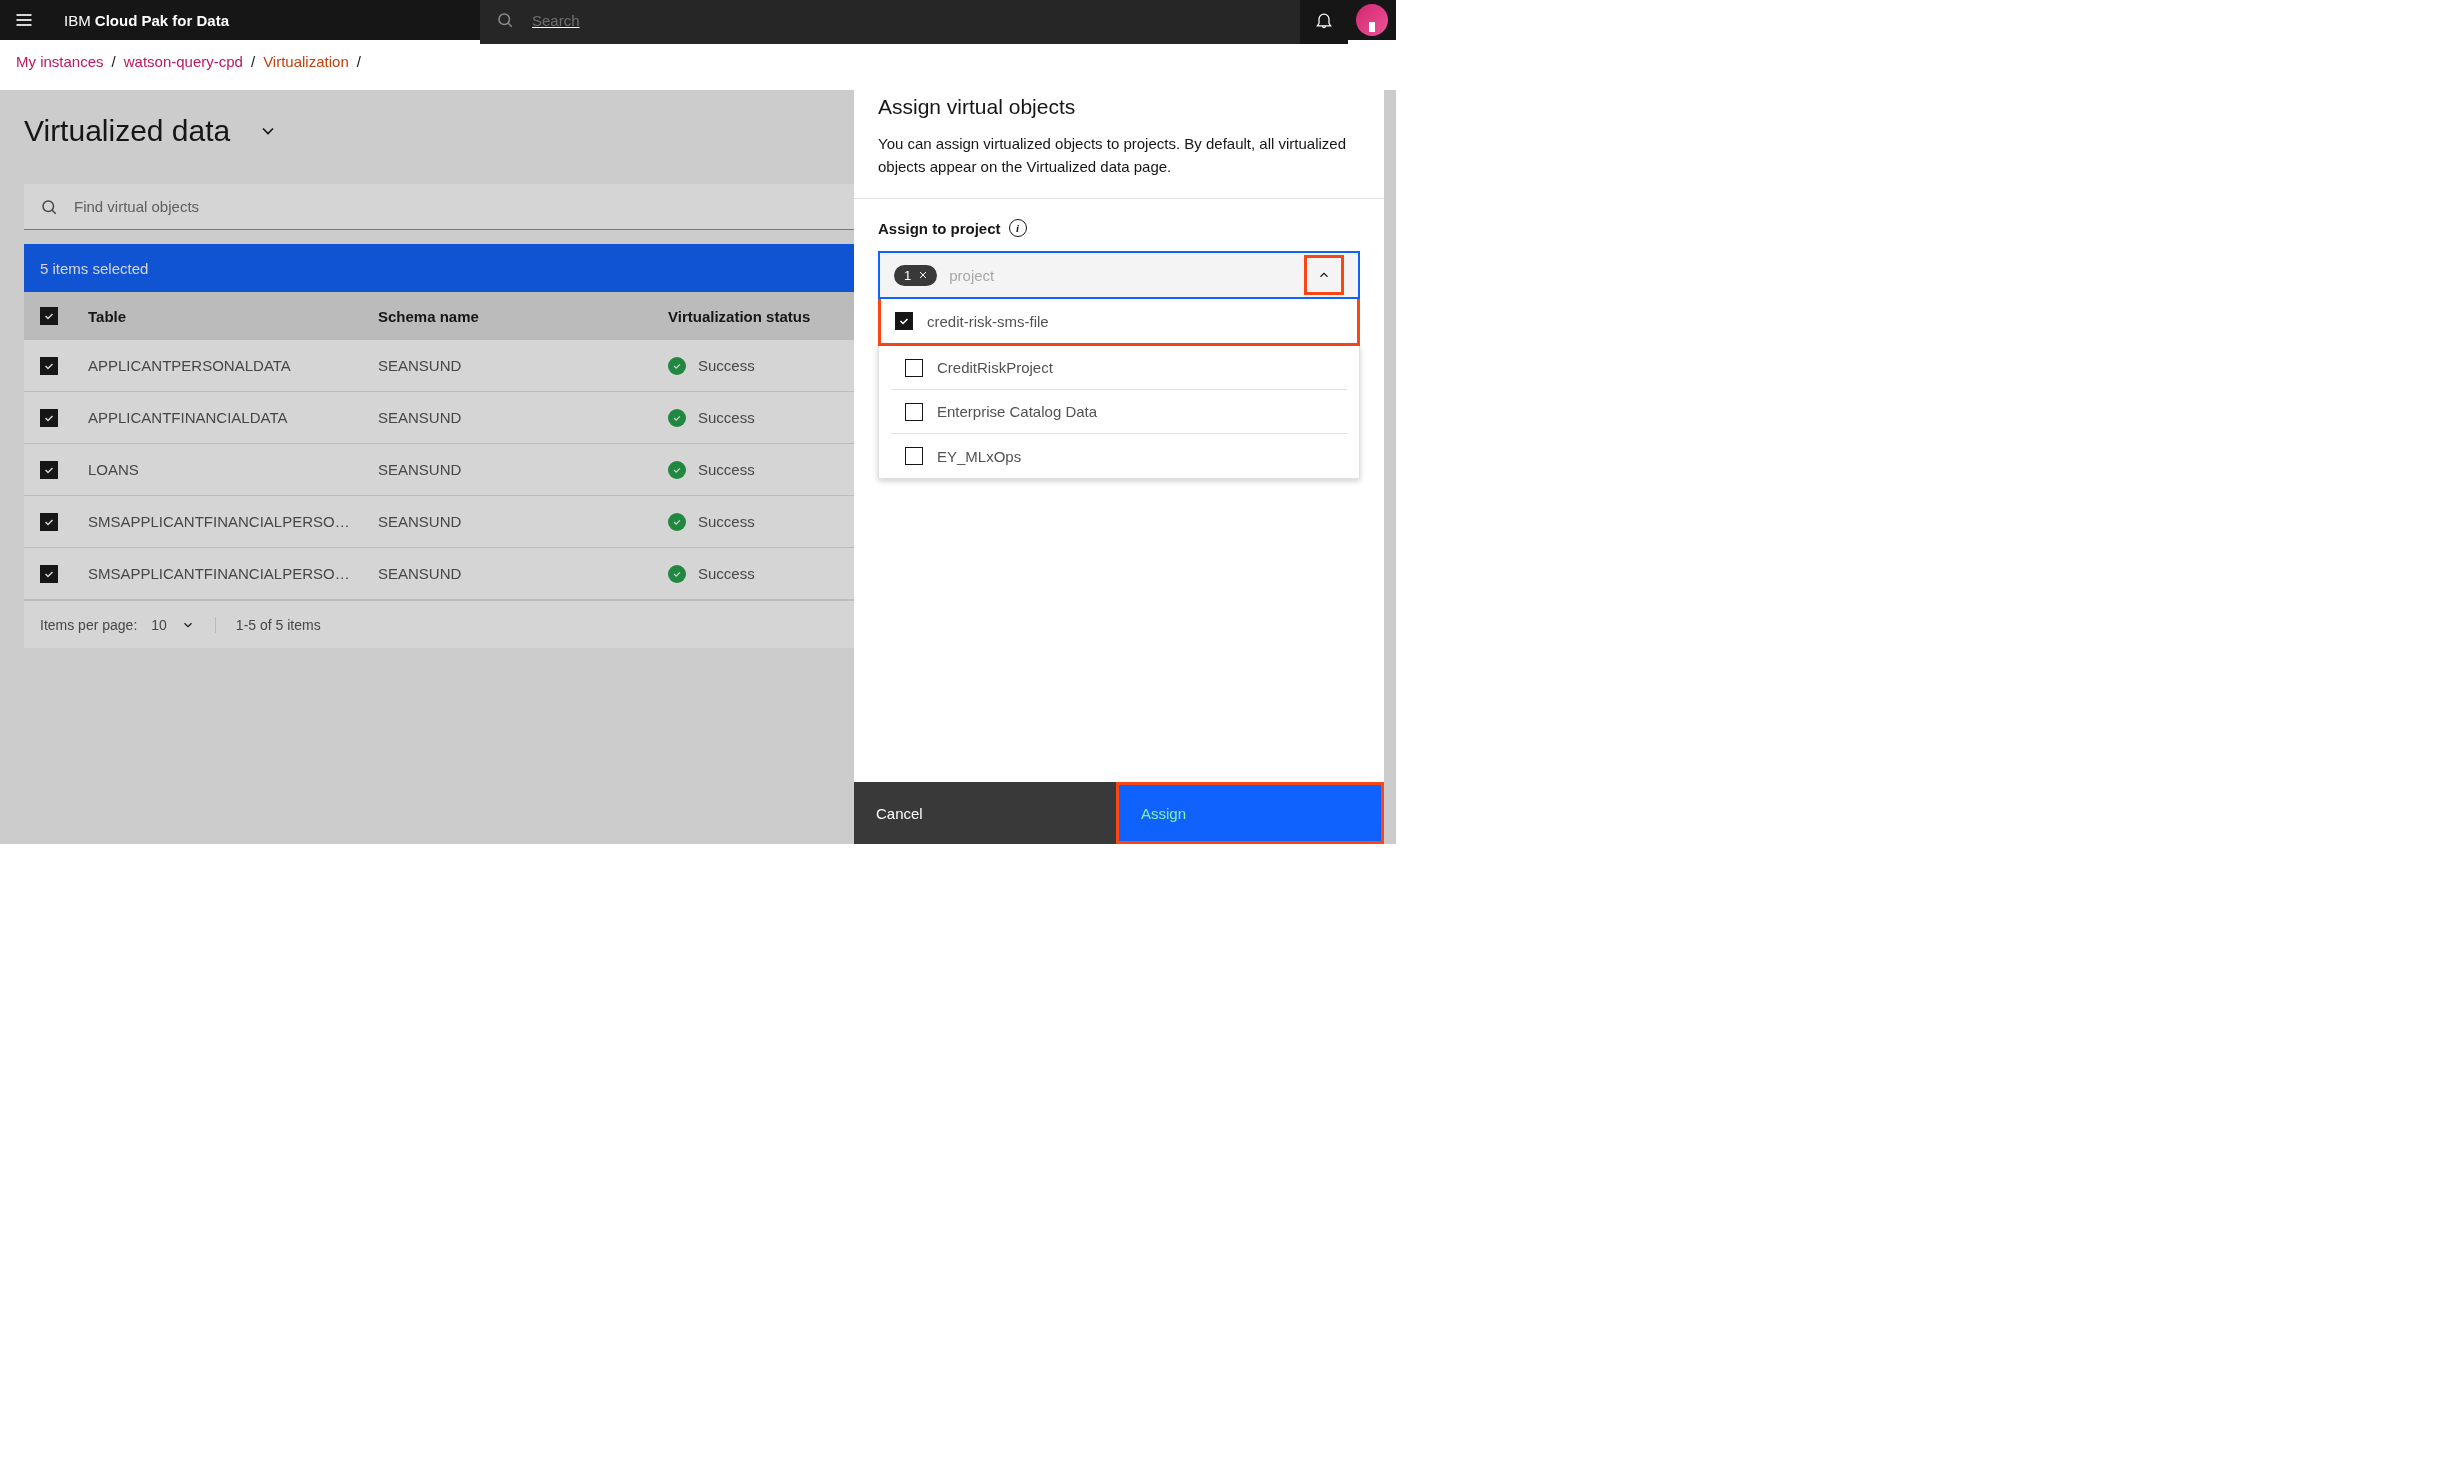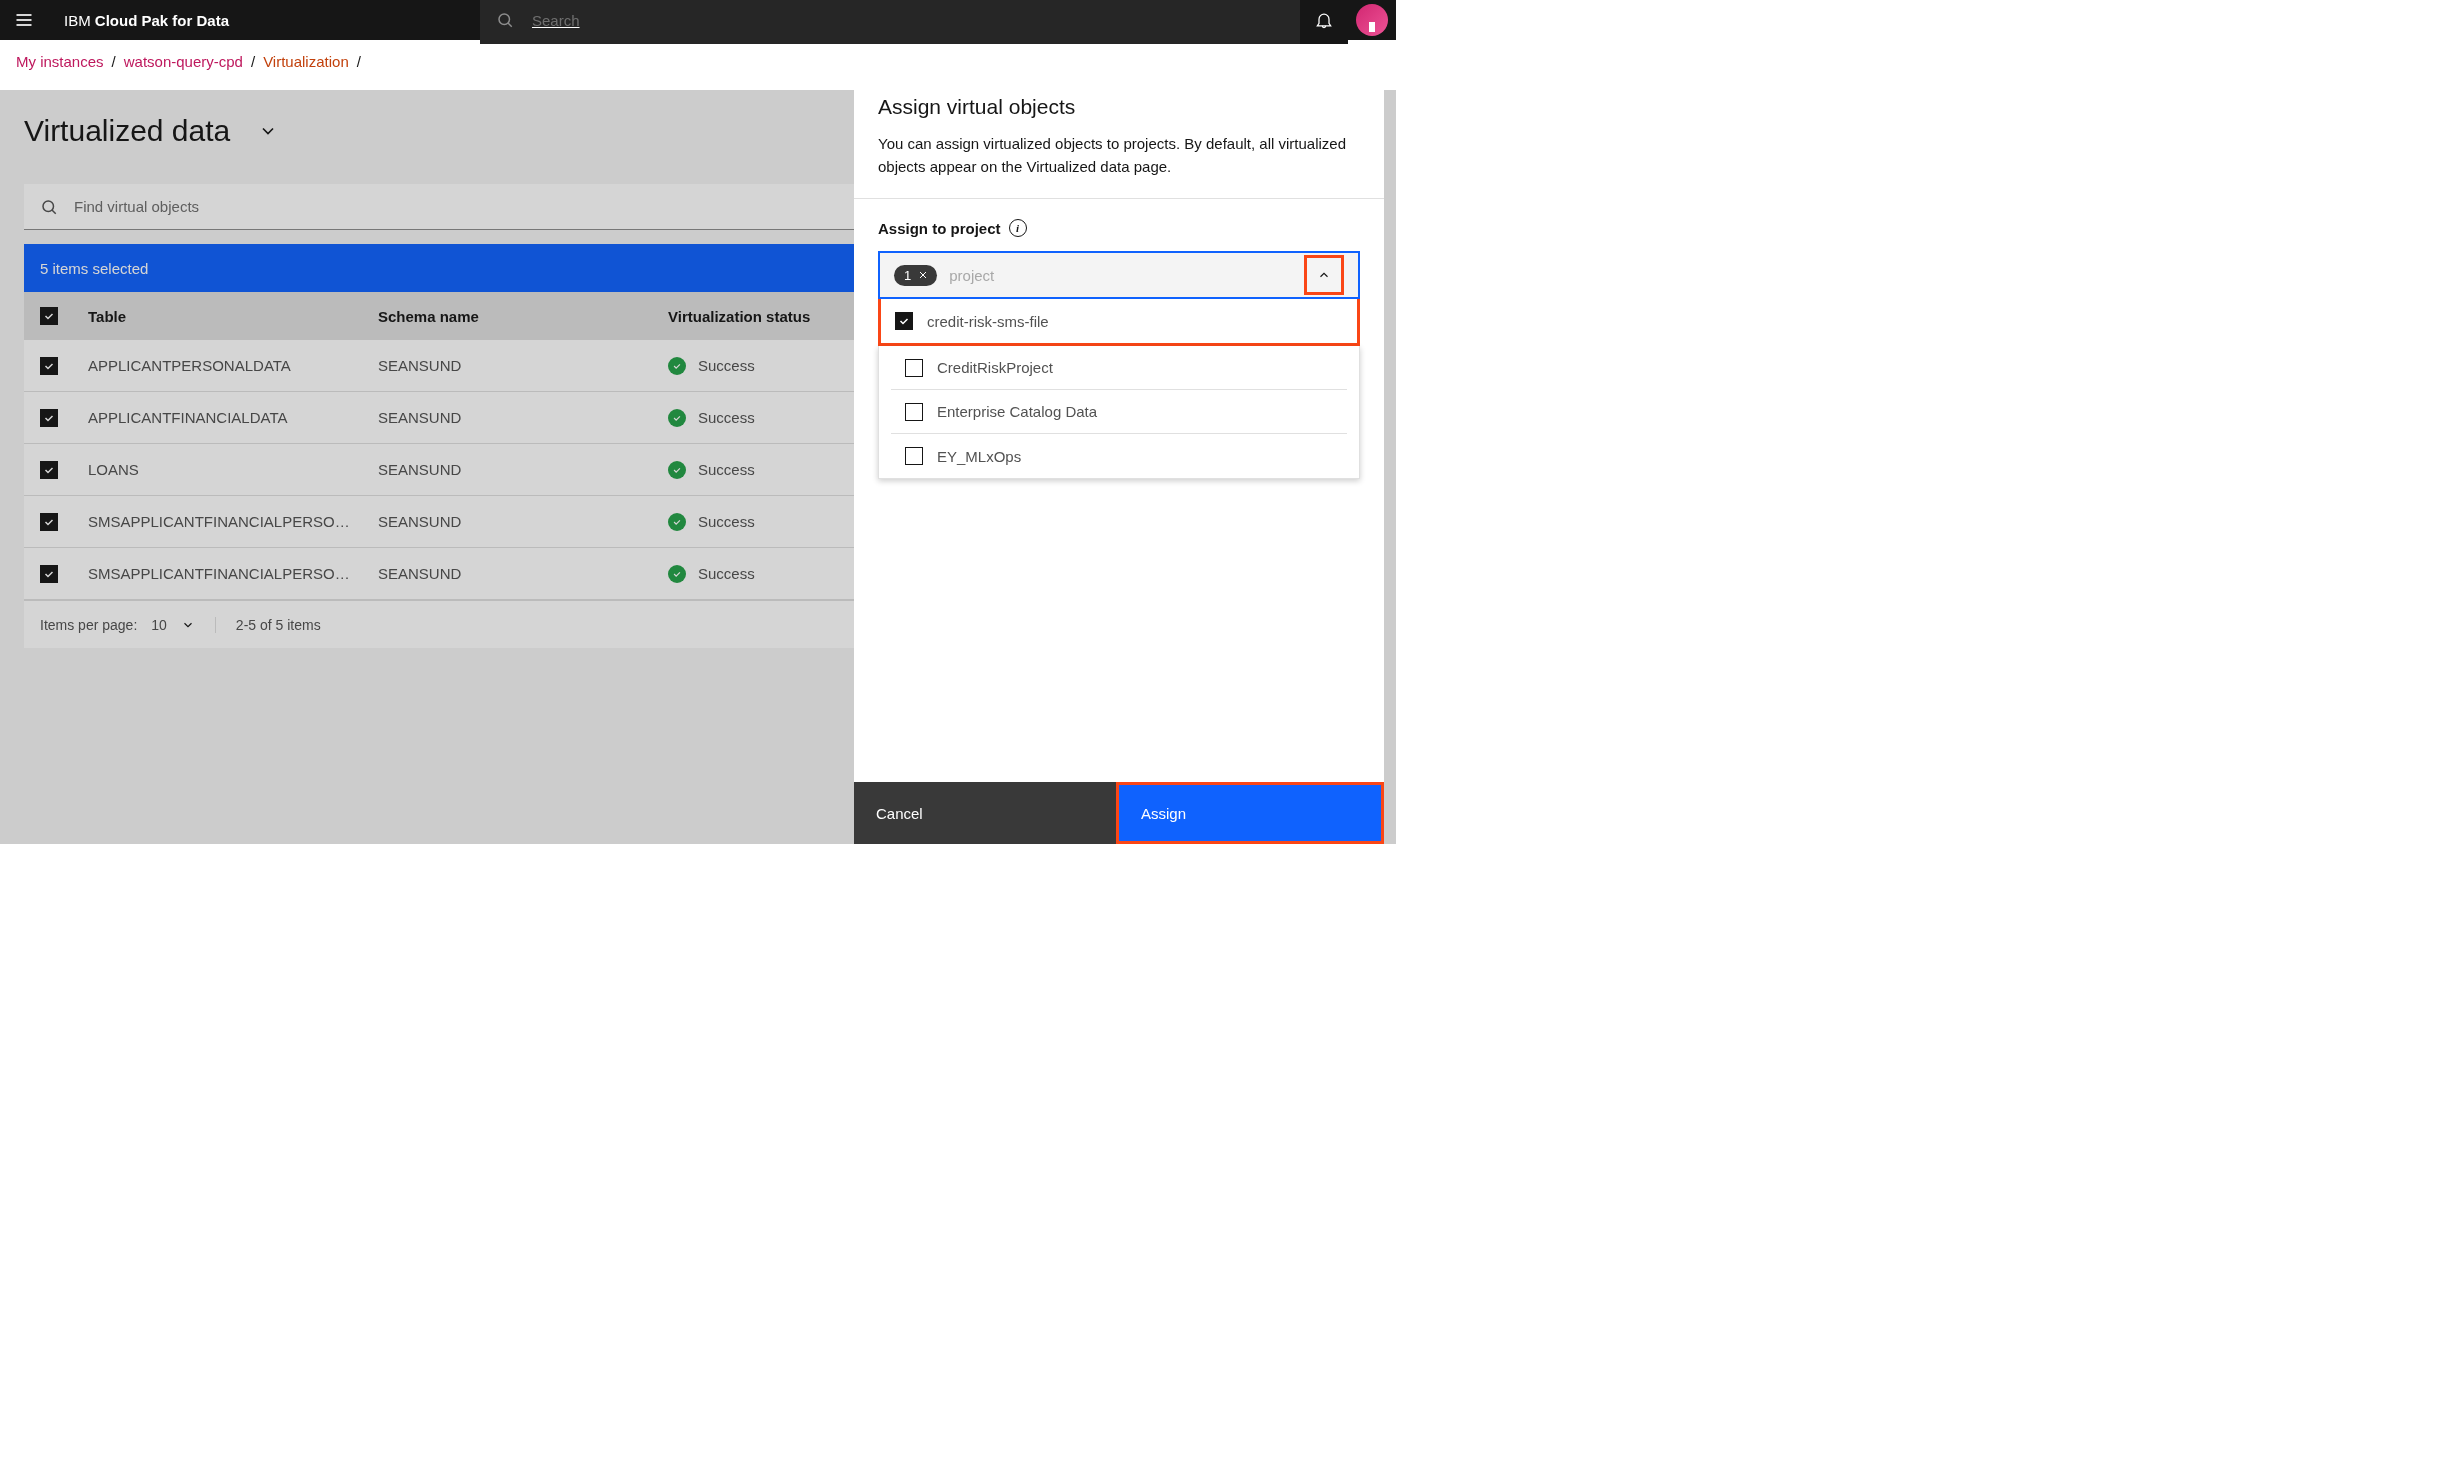--- a/index.html
+++ b/index.html
@@ -83,21 +83,21 @@
 .option-highlight { border:3px solid #fa4616; border-top:none; }
 .option { height:44px; display:flex; align-items:center; padding:0 14px; gap:14px; border-bottom:1px solid #e0e0e0; cursor:pointer; font-size:15px; color:#525252; }
 .option:last-child { border-bottom:none; }
 .ocb { width:18px; height:18px; border:1px solid #161616; display:flex; align-items:center; justify-content:center; }
 .ocb.checked { background:#161616; }
 .ocb svg { width:12px; height:12px; }
 .dropdown-rest { border:1px solid #e0e0e0; border-top:none; box-shadow:0 2px 6px rgba(0,0,0,0.2); background:#fff; padding:0 12px;}
 
 .panel-footer { position:absolute; left:0; right:0; bottom:0; height:62px; display:flex;justify-content:flex-end; }
 .btn-cancel { flex:1; background:#393939; color:#fff; display:flex; align-items:center; padding:0 22px; font-size:15px; cursor:pointer; }
-.btn-assign { flex:1; background:#0f62fe; color:#ffffff; display:flex; align-items:center; padding:0 22px; font-size:15px; cursor:pointer; border:3px solid #fa4616; }
+.btn-assign { flex:1; background:#0f62fe; color:#86efac; display:flex; align-items:center; padding:0 22px; font-size:15px; cursor:pointer; border:3px solid #fa4616; }
 </style>
 </head>
 <body>
 
 <div class="topbar">
   <div class="hamburger">
     <svg viewBox="0 0 24 24" fill="none" stroke="#fff" stroke-width="2">
         <line x1="3" y1="6" x2="21" y2="6"></line>
         <line x1="3" y1="12" x2="21" y2="12"></line>
         <line x1="3" y1="18" x2="21" y2="18"></line>
@@ -270,21 +270,21 @@
     </div>
 
   <div class="pager">
     <div class="ipp">
       <span>Items per page:</span>
       <span>10</span>
       <svg viewBox="0 0 24 24" fill="none" stroke="#161616" stroke-width="2">
           <polyline points="6 9 12 15 18 9"></polyline>
         </svg>
     </div>
-    <div class="range">2-5 of 5 items</div>
+    <div class="range">1-5 of 5 items</div>
   </div>
 </div>
 
 <div class="dim-overlay"></div>
 
 <div class="panel">
   <div class="panel-head">
     <h2>Assign virtual objects</h2>
     <p>You can assign virtualized objects to projects. By default, all virtualized objects appear on the Virtualized data page.</p>
   </div>

